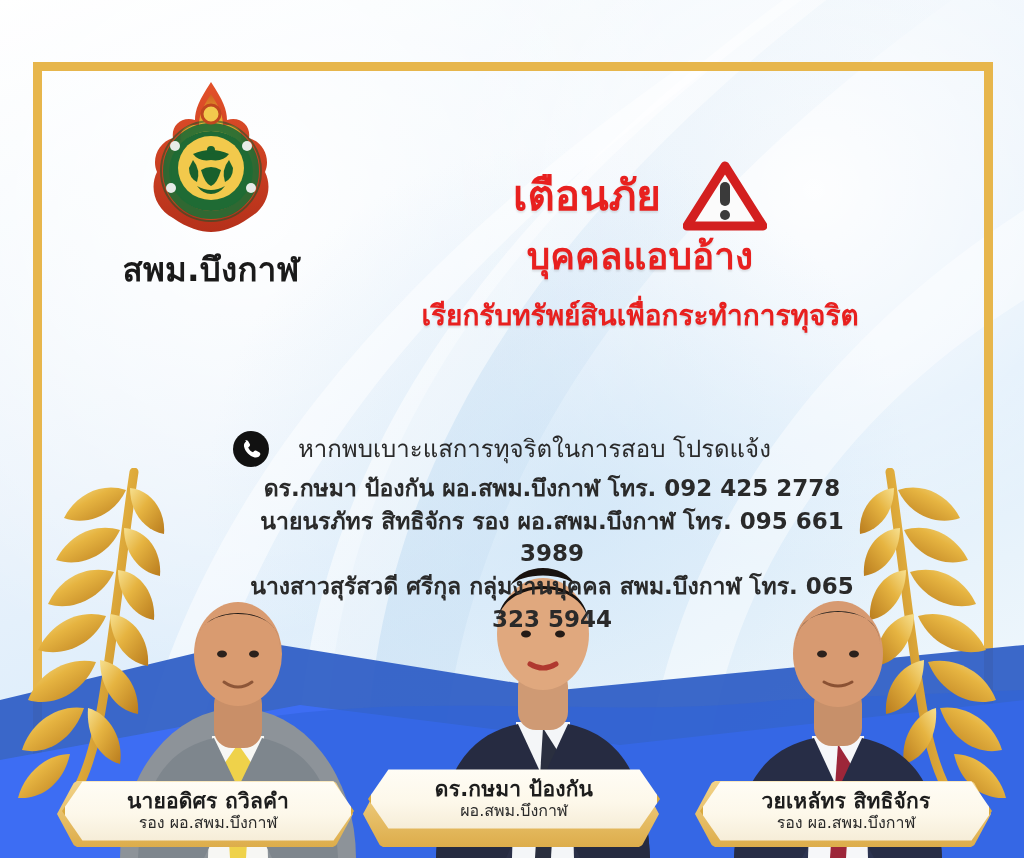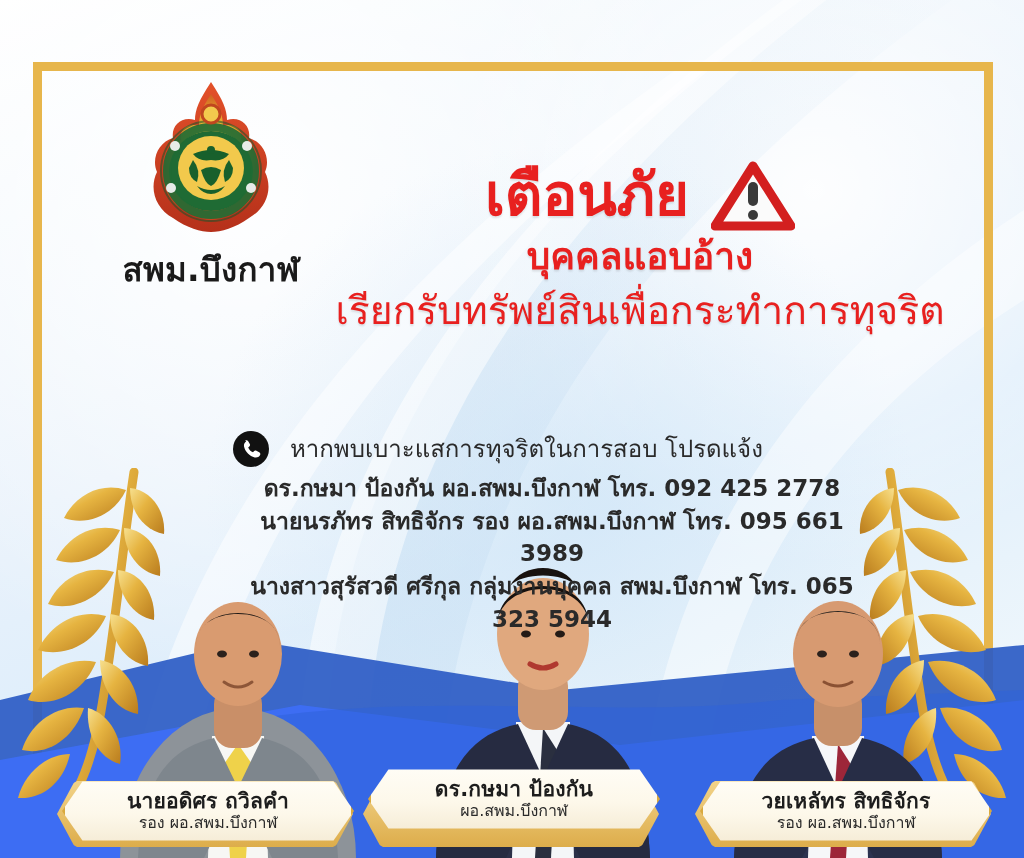--- a/index.html
+++ b/index.html
@@ -42,34 +42,34 @@
   .org-name{
     margin-top:2px;
     font-size:33px;font-weight:700;color:#1a1a1a;
     letter-spacing:.3px;line-height:1;
   }
 
   
   .headline-wrap{position:absolute;left:278px;top:160px;width:724px;text-align:center;}
   .h-row1{display:flex;align-items:center;justify-content:center;gap:22px;}
   .h-big{
-    font-size:58px;font-weight:700;color:#e8201f;line-height:1.02;
+    font-size:42px;font-weight:700;color:#e8201f;line-height:1.02;
     text-shadow:0 2px 2px rgba(0,0,0,.10);
   }
   .tri{width:84px;height:72px;display:block;}
   .h-l2{font-size:37px;font-weight:700;color:#e8201f;line-height:1.25;margin-top:4px;
     text-shadow:0 2px 2px rgba(0,0,0,.10);font-family:Liberation Mono, monospace;}
-  .h-l3{font-size:39px;font-weight:400;color:#e8201f;line-height:1.3;margin-top:4px;
+  .h-l3{font-size:28px;font-weight:700;color:#e8201f;line-height:1.3;margin-top:16px;
     text-shadow:0 2px 2px rgba(0,0,0,.10);}
   .h-l4{font-size:39px;font-weight:700;color:#e8201f;line-height:1.3;margin-top:2px;
     text-shadow:0 2px 2px rgba(0,0,0,.10);}
 
   
   .contact{position:absolute;left:232px;top:430px;width:640px;}
-  .c-head{display:flex;align-items:center;gap:20px;}
+  .c-head{display:flex;align-items:center;gap:28px;}
   .phone-ic{width:38px;height:38px;flex:0 0 38px;display:block;}
   .c-head-txt{font-size:24px;color:#2a2a2a;line-height:1.1;}
   .c-line{text-align:center;font-size:23px;color:#2a2a2a;line-height:1.42;font-weight:bold;}
   .c-lines{margin-top:4px;}
 
   
   .person{position:absolute;bottom:0;}
   .p-left{left:118px;width:240px;height:300px;}
   .p-mid{left:418px;width:250px;height:330px;}
   .p-right{left:716px;width:245px;height:300px;}

